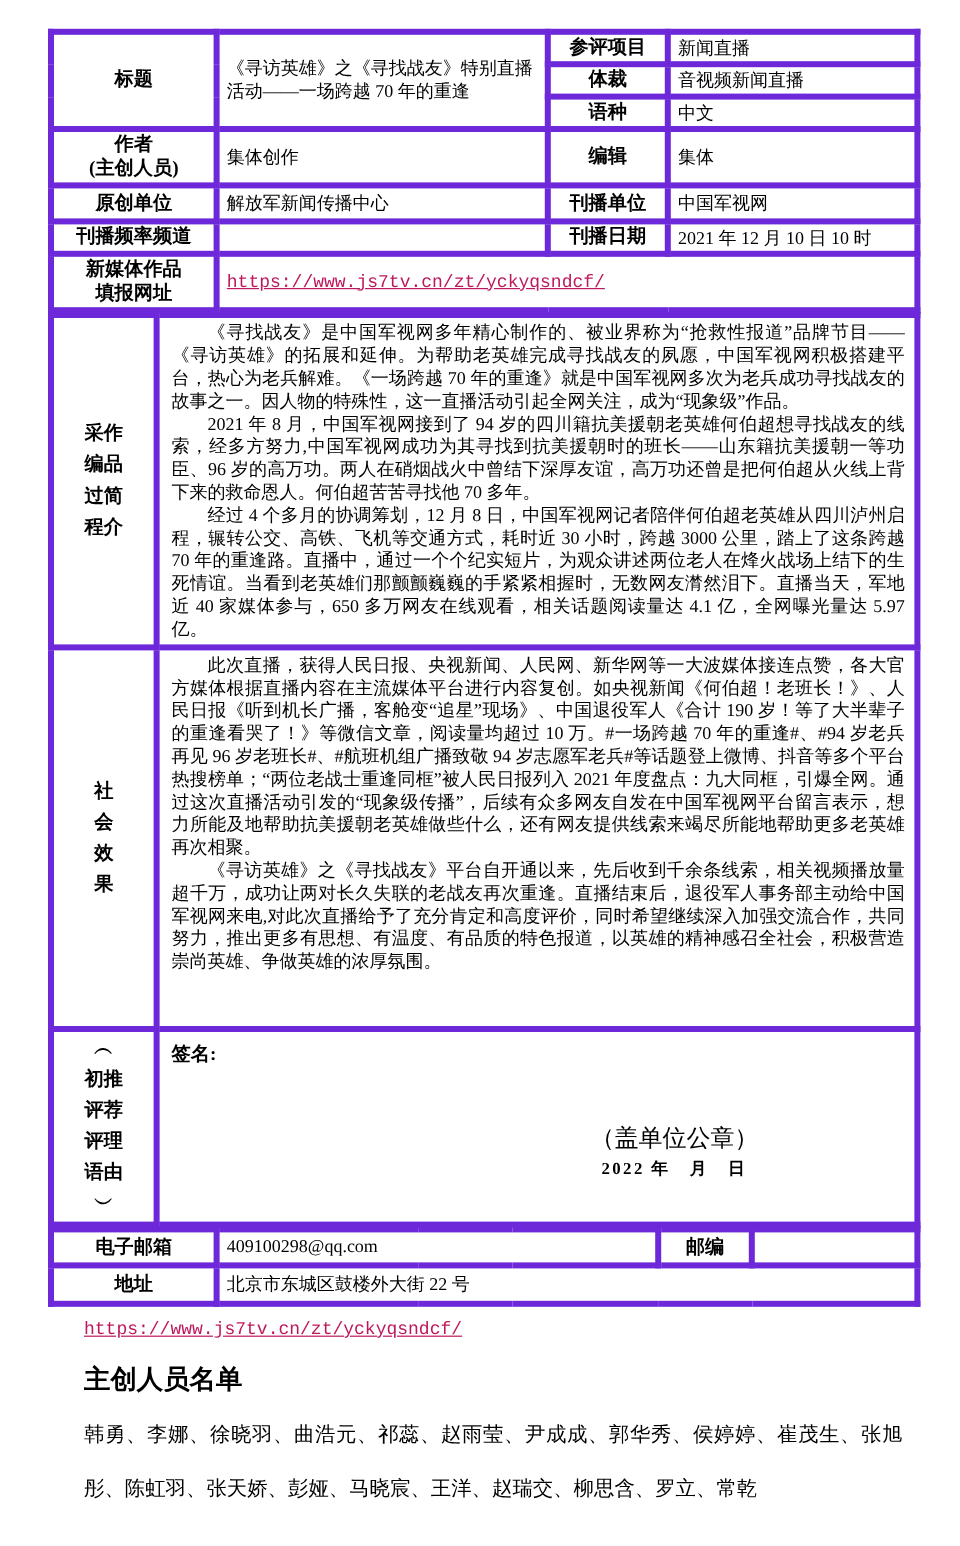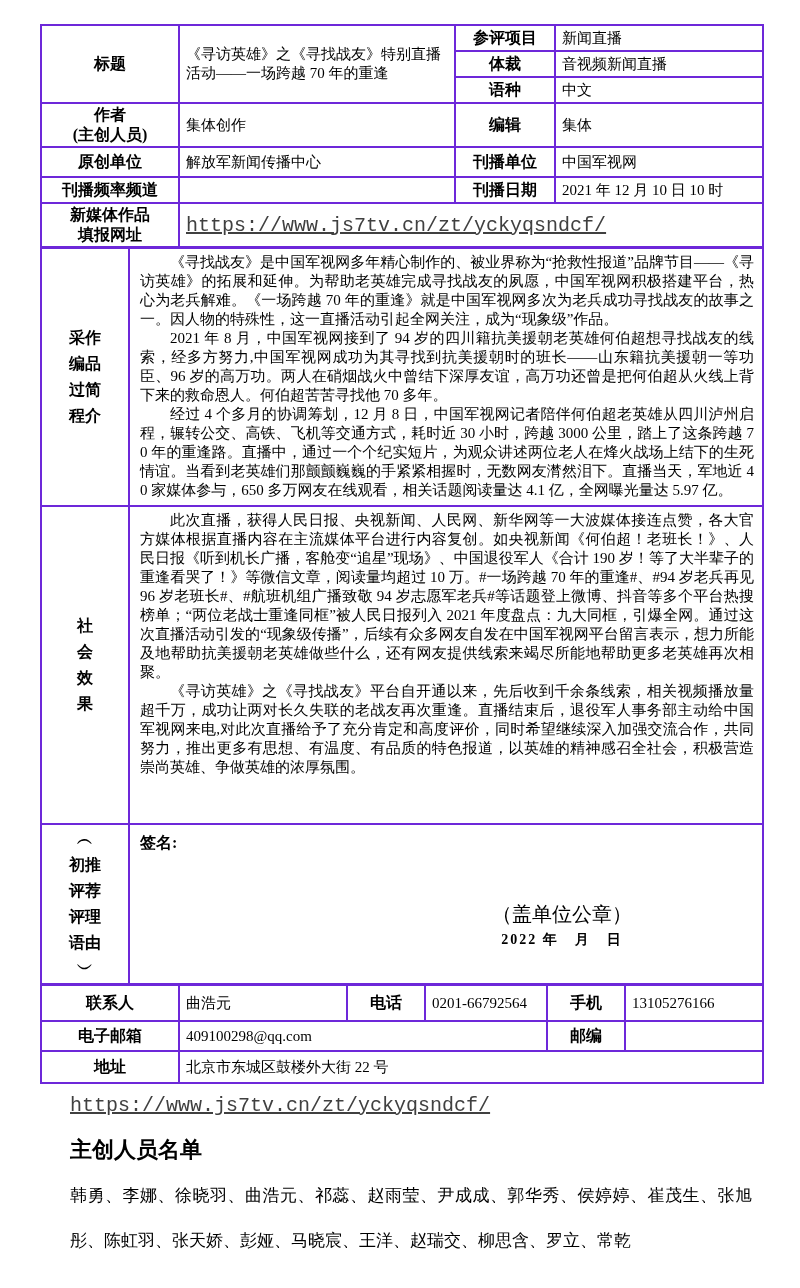--- a/index.html
+++ b/index.html
@@ -12,31 +12,31 @@
   .doc-title {
     margin: 0; text-align: center;
     font-size: 27px; font-weight: bold; letter-spacing: 1px; line-height: 32px;
   }
   .doc-subtitle {
     text-align: center; font-size: 17px; font-weight: bold; line-height: 24px;
     margin-bottom: 4px;
   }
   table { border-collapse: collapse; table-layout: fixed; width: 722px; }
   table.stack { margin-top: -1px; }
-  td { border: 2px solid #6d28d9; padding: 1px 6px; font-size: 15px; vertical-align: middle; word-break: break-all; }
+  td { border: 5px solid #6d28d9; padding: 1px 6px; font-size: 15px; vertical-align: middle; word-break: break-all; }
   td.lbl { text-align: center; font-weight: bold; font-size: 16px; padding: 1px 2px; line-height: 1.25; }
   td.val { text-align: left; }
   td.body-val { vertical-align: top; padding: 4px 8px 2px 10px; }
   .vlabel { line-height: 26px; font-size: 17px; }
   .vlabel div { line-height: 26px; }
   .para { margin: 0; text-indent: 2em; text-align: justify; line-height: 19px; font-size: 15px; }
   a.doclink {
-    color: #404040; text-decoration: underline;
+    color: #be185d; text-decoration: underline;
     font-family: "Liberation Mono", "DejaVu Sans Mono", monospace;
-    font-size: 20px;
+    font-size: 15px;
   }
   .sig-cell { vertical-align: top; padding: 8px 10px; }
   .sig-label { font-weight: bold; font-size: 16px; }
   .seal-block { text-align: center; width: 240px; margin: 48px 70px 0 auto; }
   .seal-note { font-size: 20px; line-height: 24px; }
   .seal-date { font-size: 14px; line-height: 28px; letter-spacing: 2px; font-weight: bold; }
   .footer-link-wrap { margin: 10px 0 0 30px; }
   .credits-heading {
     margin: 18px 0 0 30px; font-size: 22px; font-weight: bold; line-height: 30px;
   }
@@ -159,28 +159,20 @@
   <table class="stack">
     <colgroup>
         <col style="width:138px">
         <col style="width:168px">
         <col style="width:78px">
         <col style="width:122px">
         <col style="width:78px">
         <col style="width:138px">
       </colgroup>
     <tbody>
-        <tr style="height:36px">
-      <td class="lbl">联系人</td>
-      <td class="val">曲浩元</td>
-      <td class="lbl">电话</td>
-      <td class="val">0201-66792564</td>
-      <td class="lbl">手机</td>
-      <td class="val">13105276166</td>
-    </tr>
     <tr style="height:30px">
       <td class="lbl">电子邮箱</td>
       <td class="val" colspan="3">409100298@qq.com</td>
       <td class="lbl">邮编</td>
       <td class="val"></td>
     </tr>
     <tr style="height:32px">
       <td class="lbl">地址</td>
       <td class="val" colspan="5">北京市东城区鼓楼外大街 22 号</td>
     </tr>

